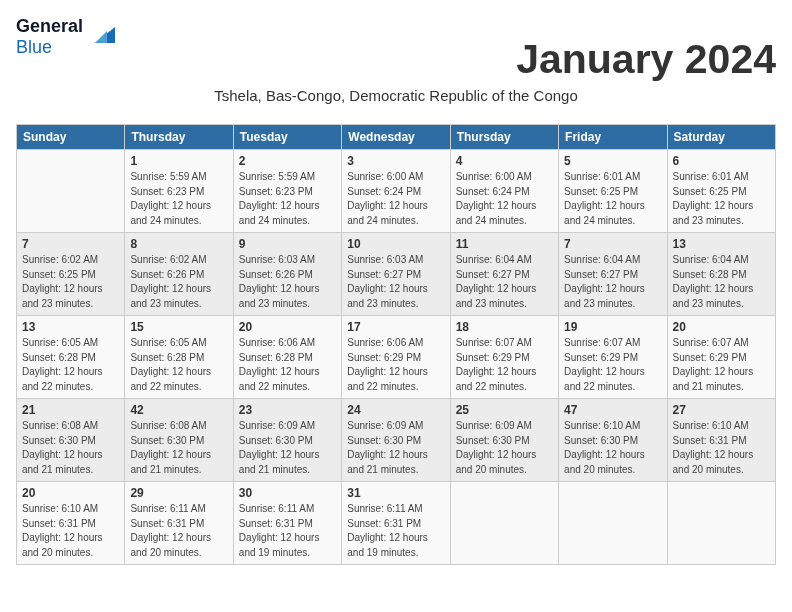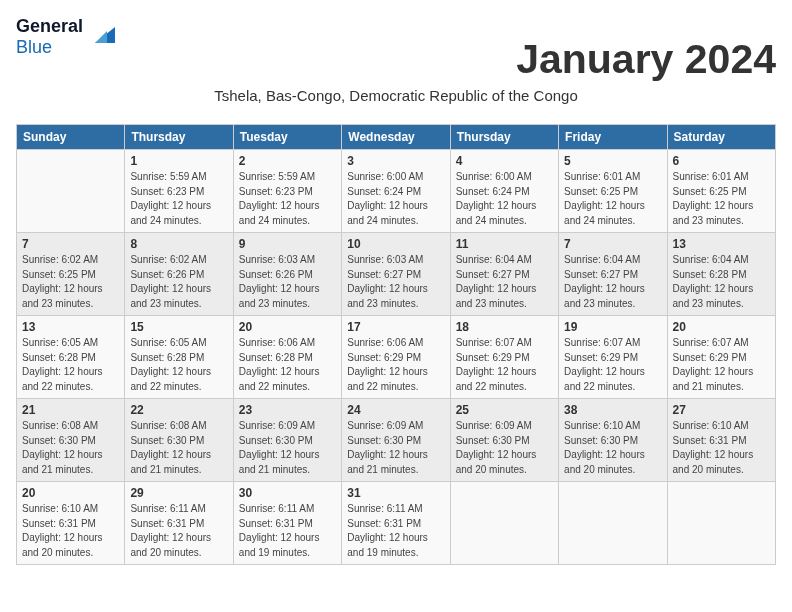--- a/index.html
+++ b/index.html
@@ -273,21 +273,21 @@
       </tr>
       <tr>
         <td>
           <span class="day-number">21</span>
           <div class="day-detail" style="white-space: pre-line;">Sunrise: 6:08 AM
 Sunset: 6:30 PM
 Daylight: 12 hours
 and 21 minutes.</div>
         </td>
         <td>
-          <span class="day-number">22</span>
+          <span class="day-number">42</span>
           <div class="day-detail" style="white-space: pre-line;">Sunrise: 6:08 AM
 Sunset: 6:30 PM
 Daylight: 12 hours
 and 21 minutes.</div>
         </td>
         <td>
           <span class="day-number">23</span>
           <div class="day-detail" style="white-space: pre-line;">Sunrise: 6:09 AM
 Sunset: 6:30 PM
 Daylight: 12 hours
@@ -301,21 +301,21 @@
 and 21 minutes.</div>
         </td>
         <td>
           <span class="day-number">25</span>
           <div class="day-detail" style="white-space: pre-line;">Sunrise: 6:09 AM
 Sunset: 6:30 PM
 Daylight: 12 hours
 and 20 minutes.</div>
         </td>
         <td>
-          <span class="day-number">38</span>
+          <span class="day-number">47</span>
           <div class="day-detail" style="white-space: pre-line;">Sunrise: 6:10 AM
 Sunset: 6:30 PM
 Daylight: 12 hours
 and 20 minutes.</div>
         </td>
         <td>
           <span class="day-number">27</span>
           <div class="day-detail" style="white-space: pre-line;">Sunrise: 6:10 AM
 Sunset: 6:31 PM
 Daylight: 12 hours

